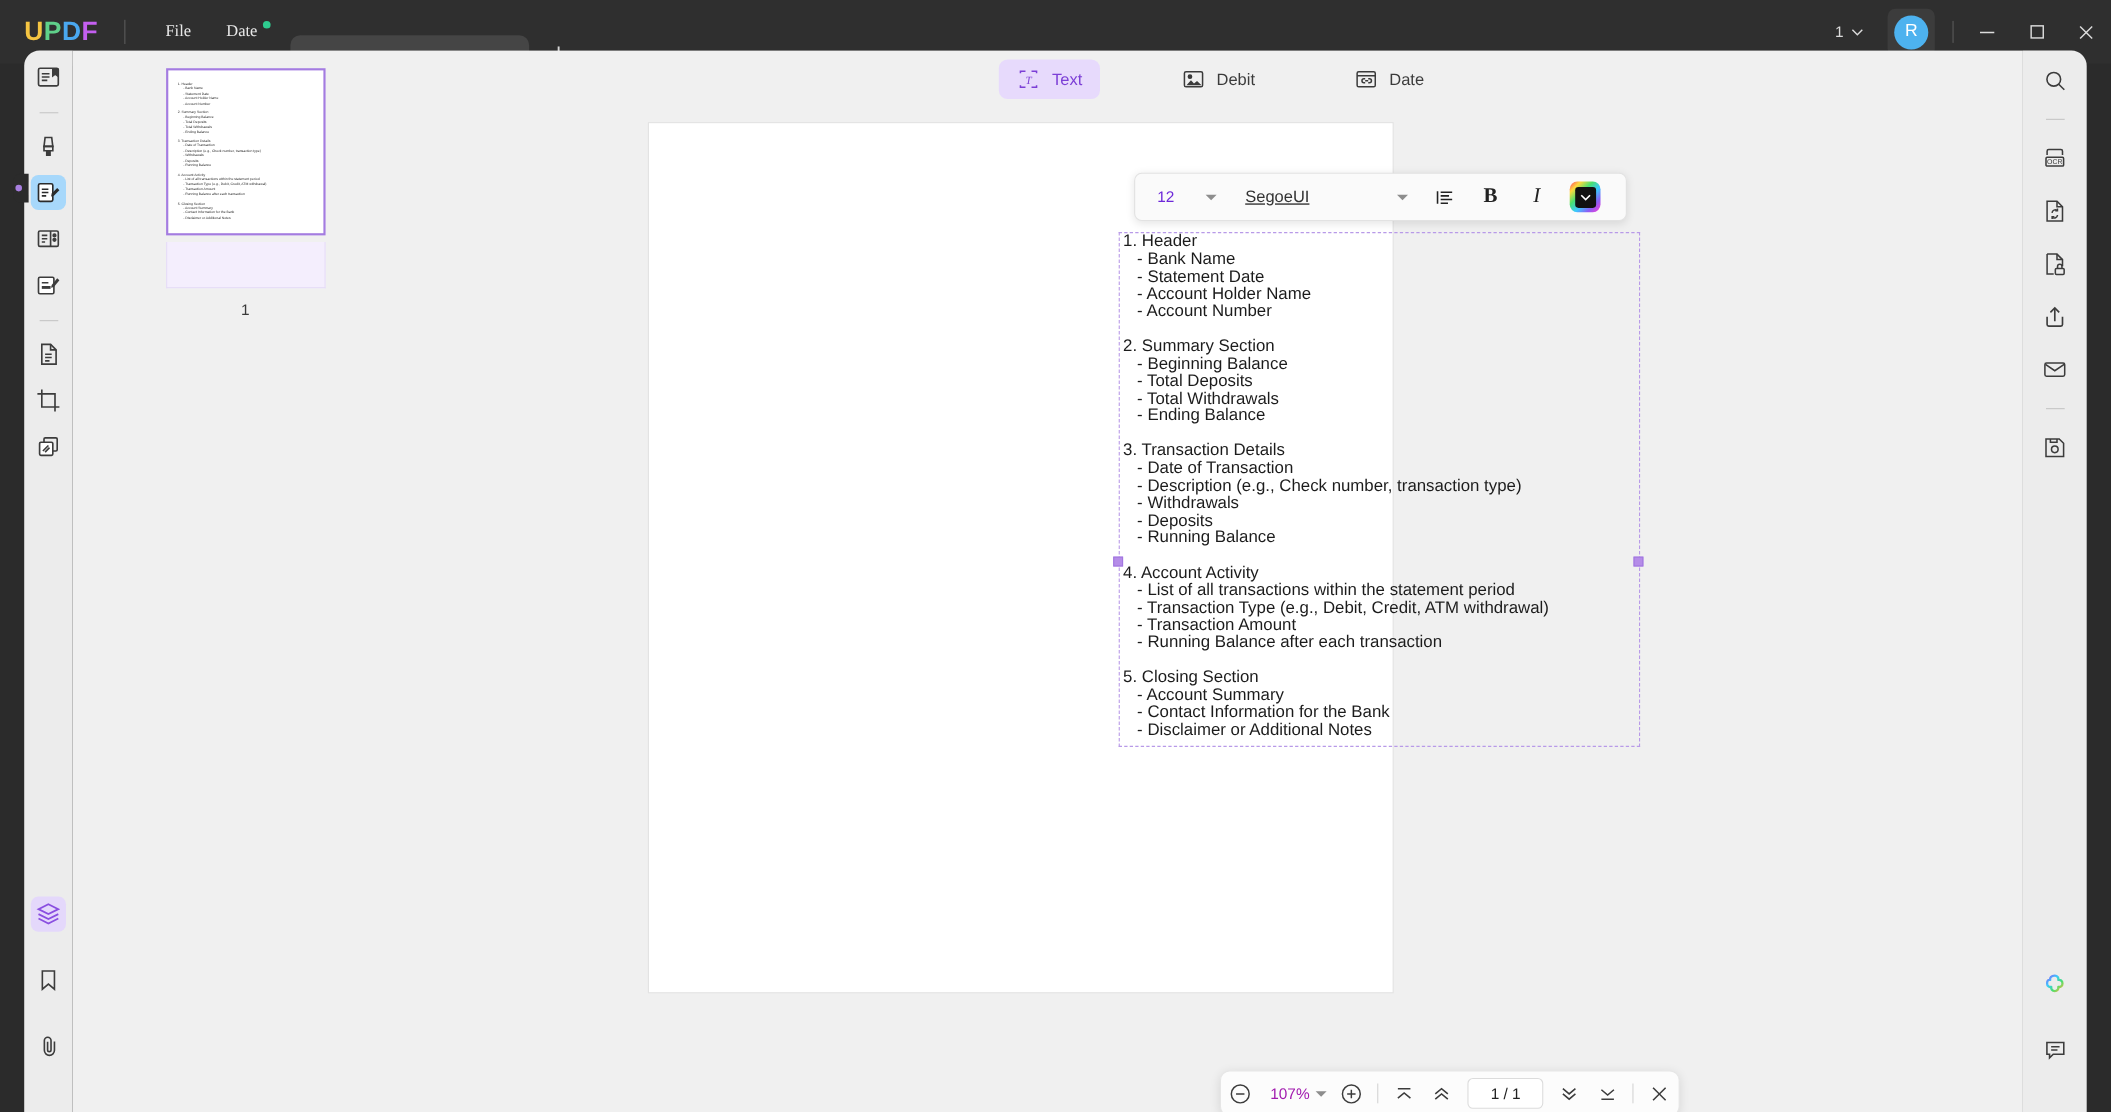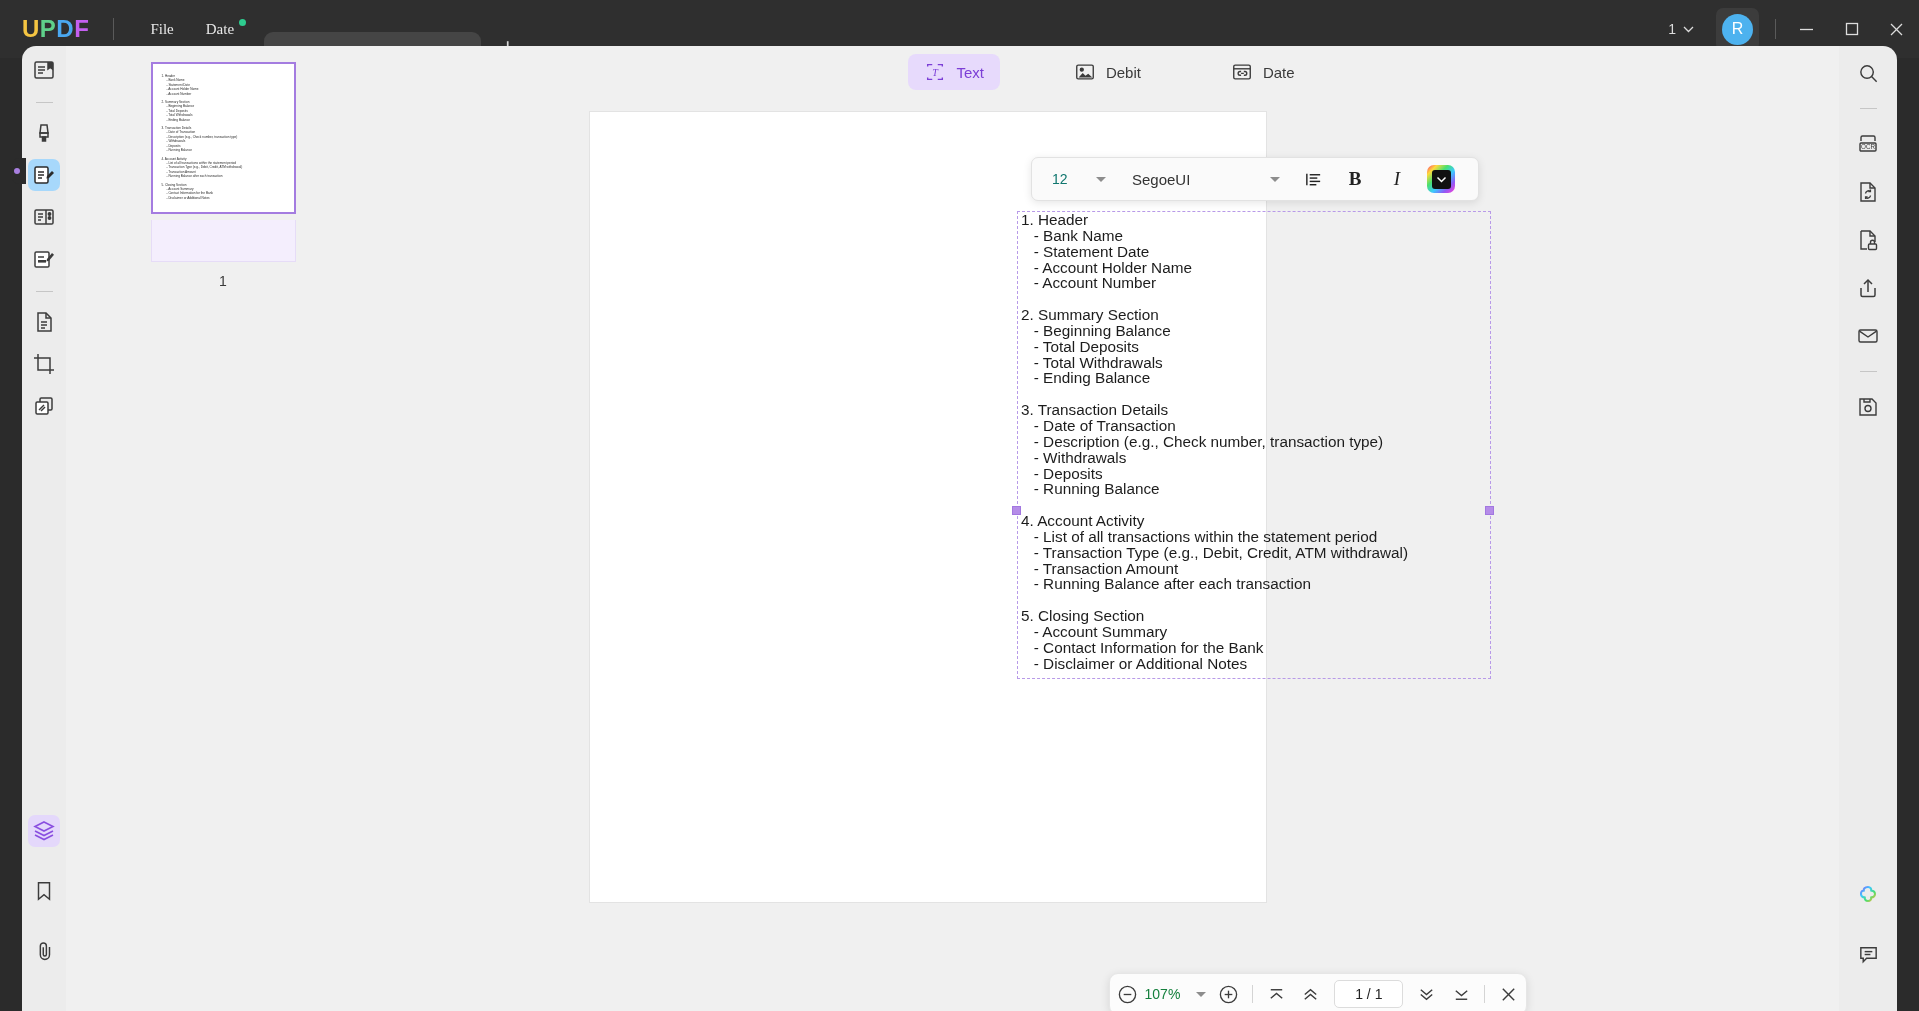--- a/index.html
+++ b/index.html
@@ -119,22 +119,22 @@
     background: #fff; box-shadow: 0 0 0 1px #e3e3e3;
   }
 
   
   .fmtbar {
     position: absolute; left: 651px; top: 111px; width: 448px; height: 44px;
     background: #fafafa; border: 1px solid #e2e2e2; border-radius: 7px;
     display: flex; align-items: center; box-shadow: 0 2px 8px rgba(0,0,0,.10); z-index: 6;
   }
   .fmt-size { width: 88px; display: flex; align-items: center; justify-content: space-between; padding: 0 14px 0 20px; }
-  .fmt-size span { font-size: 14px; color: #0f766e; }
-  .fmt-font { width: 172px; display: flex; align-items: center; justify-content: space-between; padding-left: 12px; padding-right: 12px; }
+  .fmt-size span { font-size: 14px; color: #6d28d9; }
+  .fmt-font { width: 172px; display: flex; align-items: center; justify-content: space-between; padding-left: 12px; padding-right: 12px; text-decoration: underline; }
   .fmt-font span { font-size: 15px; color: #333; }
   .caret { width: 0; height: 0; border-left: 5px solid transparent; border-right: 5px solid transparent; border-top: 5px solid #8d8d8d; }
   .fmt-btn { width: 42px; height: 44px; display: flex; align-items: center; justify-content: center; font-size: 17px; color: #222; }
   .fmt-btn.bold { font-weight: bold; font-family: "Liberation Serif", serif; font-size: 19px; }
   .fmt-btn.ital { font-style: italic; font-family: "Liberation Serif", serif; font-size: 19px; }
   .colorbtn {
     width: 28px; height: 28px; border-radius: 7px; margin-left: 4px;
     background: linear-gradient(135deg,#ff3b6b,#ffd93b 18%,#49e06f 38%,#3bc9ff 58%,#8b5cf6 78%,#ff3bd4);
     display: flex; align-items: center; justify-content: center;
   }
@@ -155,21 +155,21 @@
     border: 1px solid #a277e0; z-index: 7;
   }
 
   
   .pager {
     position: absolute; left: 729px; top: 927px; width: 418px; height: 42px;
     background: #fcfcfc; border: 1px solid #e6e6e6; border-radius: 9px;
     display: flex; align-items: center; box-shadow: 0 2px 10px rgba(0,0,0,.11); z-index: 8;
   }
   .pg-btn { width: 36px; height: 42px; display: flex; align-items: center; justify-content: center; color: #3c3c3c; }
-  .pg-zoom { font-size: 14px; color: #15803d; width: 48px; text-align: left; }
+  .pg-zoom { font-size: 14px; color: #a21caf; width: 48px; text-align: right; }
   .pg-sep { width: 1px; height: 18px; background: #d4d4d4; margin: 0 6px; }
   .pg-input {
     width: 72px; height: 28px; background: #fff; border: 1px solid #dcdcdc; border-radius: 5px;
     display: flex; align-items: center; justify-content: center; font-size: 14px; color: #222; margin: 0 6px;
   }
 
   
   .rightrail {
     position: absolute; right: 22px; top: 46px; width: 58px; height: 965px;
     background: #ececec; border-radius: 0 14px 0 0;

